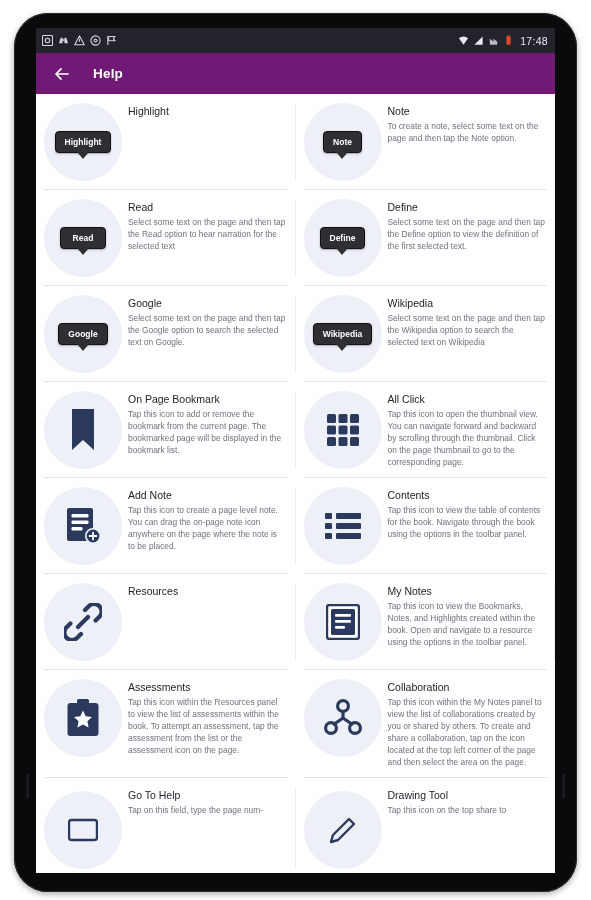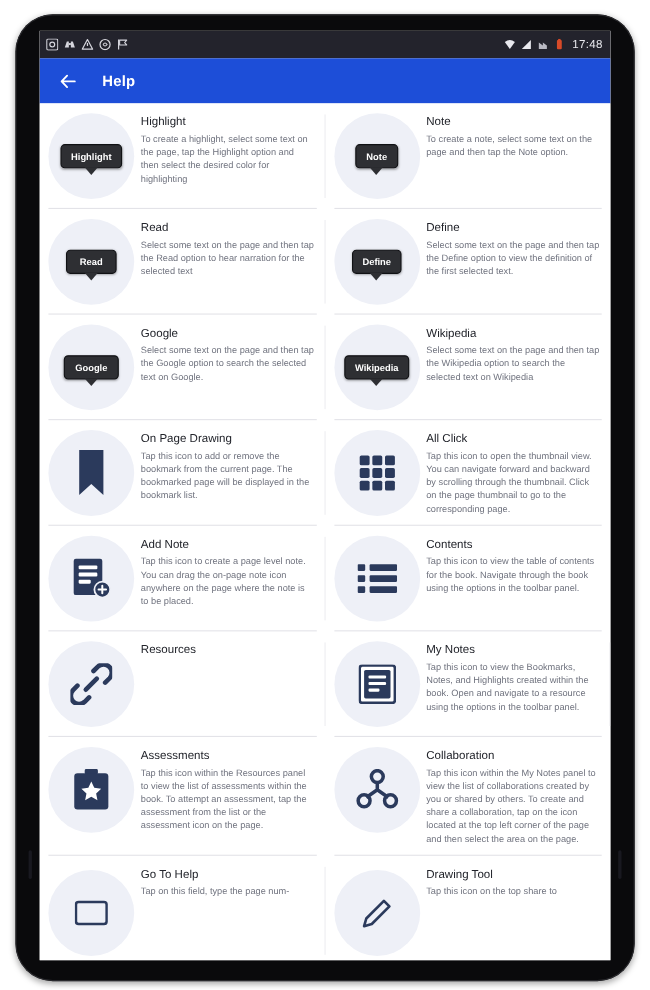--- a/index.html
+++ b/index.html
@@ -44,21 +44,21 @@
   .sb-left { display:flex; align-items:center; gap:5px; }
   .sb-right { margin-left:auto; display:flex; align-items:flex-start; gap:4px; }
   .sb-ico { width: 11px; height: 11px; display:block; }
   .sb-time {
     color:#e9e9ee; font-size:10.5px; letter-spacing:.3px;
     font-family:"Liberation Sans", sans-serif; padding-left:2px;
   }
 
   
   .appbar {
-    height: 41px; background: #1d4ed8;
+    height: 41px; background: #701a75;
     display:flex; align-items:center; padding-left:15px;
     box-sizing:border-box;
   }
   .back-btn {
     width:22px;height:22px;display:flex;align-items:center;justify-content:center;
     cursor:pointer;
   }
   .appbar-title {
     color:#ffffff; font-size:13.5px; font-weight:bold;
     margin-left:20px; letter-spacing:.2px;
@@ -205,21 +205,20 @@
 
     <div class="content">
       <div class="grid">
 
         <div class="cell col-left sep-bottom">
           <div class="icon-wrap">
             <div class="pill">Highlight</div>
           </div>
           <div class="txt">
             <div class="row-title">Highlight</div>
-            <div class="row-desc">To create a highlight, select some text on the page, tap the Highlight option and then select the desired color for highlighting</div>
           </div>
         </div>
 
         <div class="cell sep-bottom">
           <div class="icon-wrap">
             <div class="pill">Note</div>
           </div>
           <div class="txt">
             <div class="row-title">Note</div>
             <div class="row-desc">To create a note, select some text on the page and then tap the Note option.</div>
@@ -266,21 +265,21 @@
           </div>
         </div>
 
         <div class="cell col-left sep-bottom">
           <div class="icon-wrap">
             <svg class="svgicon" width="28" height="42" viewBox="0 0 28 42">
               <path d="M3 0 H25 V41 L14 31 L3 41 Z" fill="#2b3a5c"></path>
             </svg>
           </div>
           <div class="txt">
-            <div class="row-title">On Page Drawing</div>
+            <div class="row-title">On Page Bookmark</div>
             <div class="row-desc">Tap this icon to add or remove the bookmark from the current page. The bookmarked page will be displayed in the bookmark list.</div>
           </div>
         </div>
 
         <div class="cell sep-bottom">
           <div class="icon-wrap">
             <svg class="svgicon" width="34" height="34" viewBox="0 0 34 34">
               <g fill="#2b3a5c">
                 <rect x="1" y="1" width="9" height="9" rx="1.5"></rect>
                 <rect x="12.5" y="1" width="9" height="9" rx="1.5"></rect>

